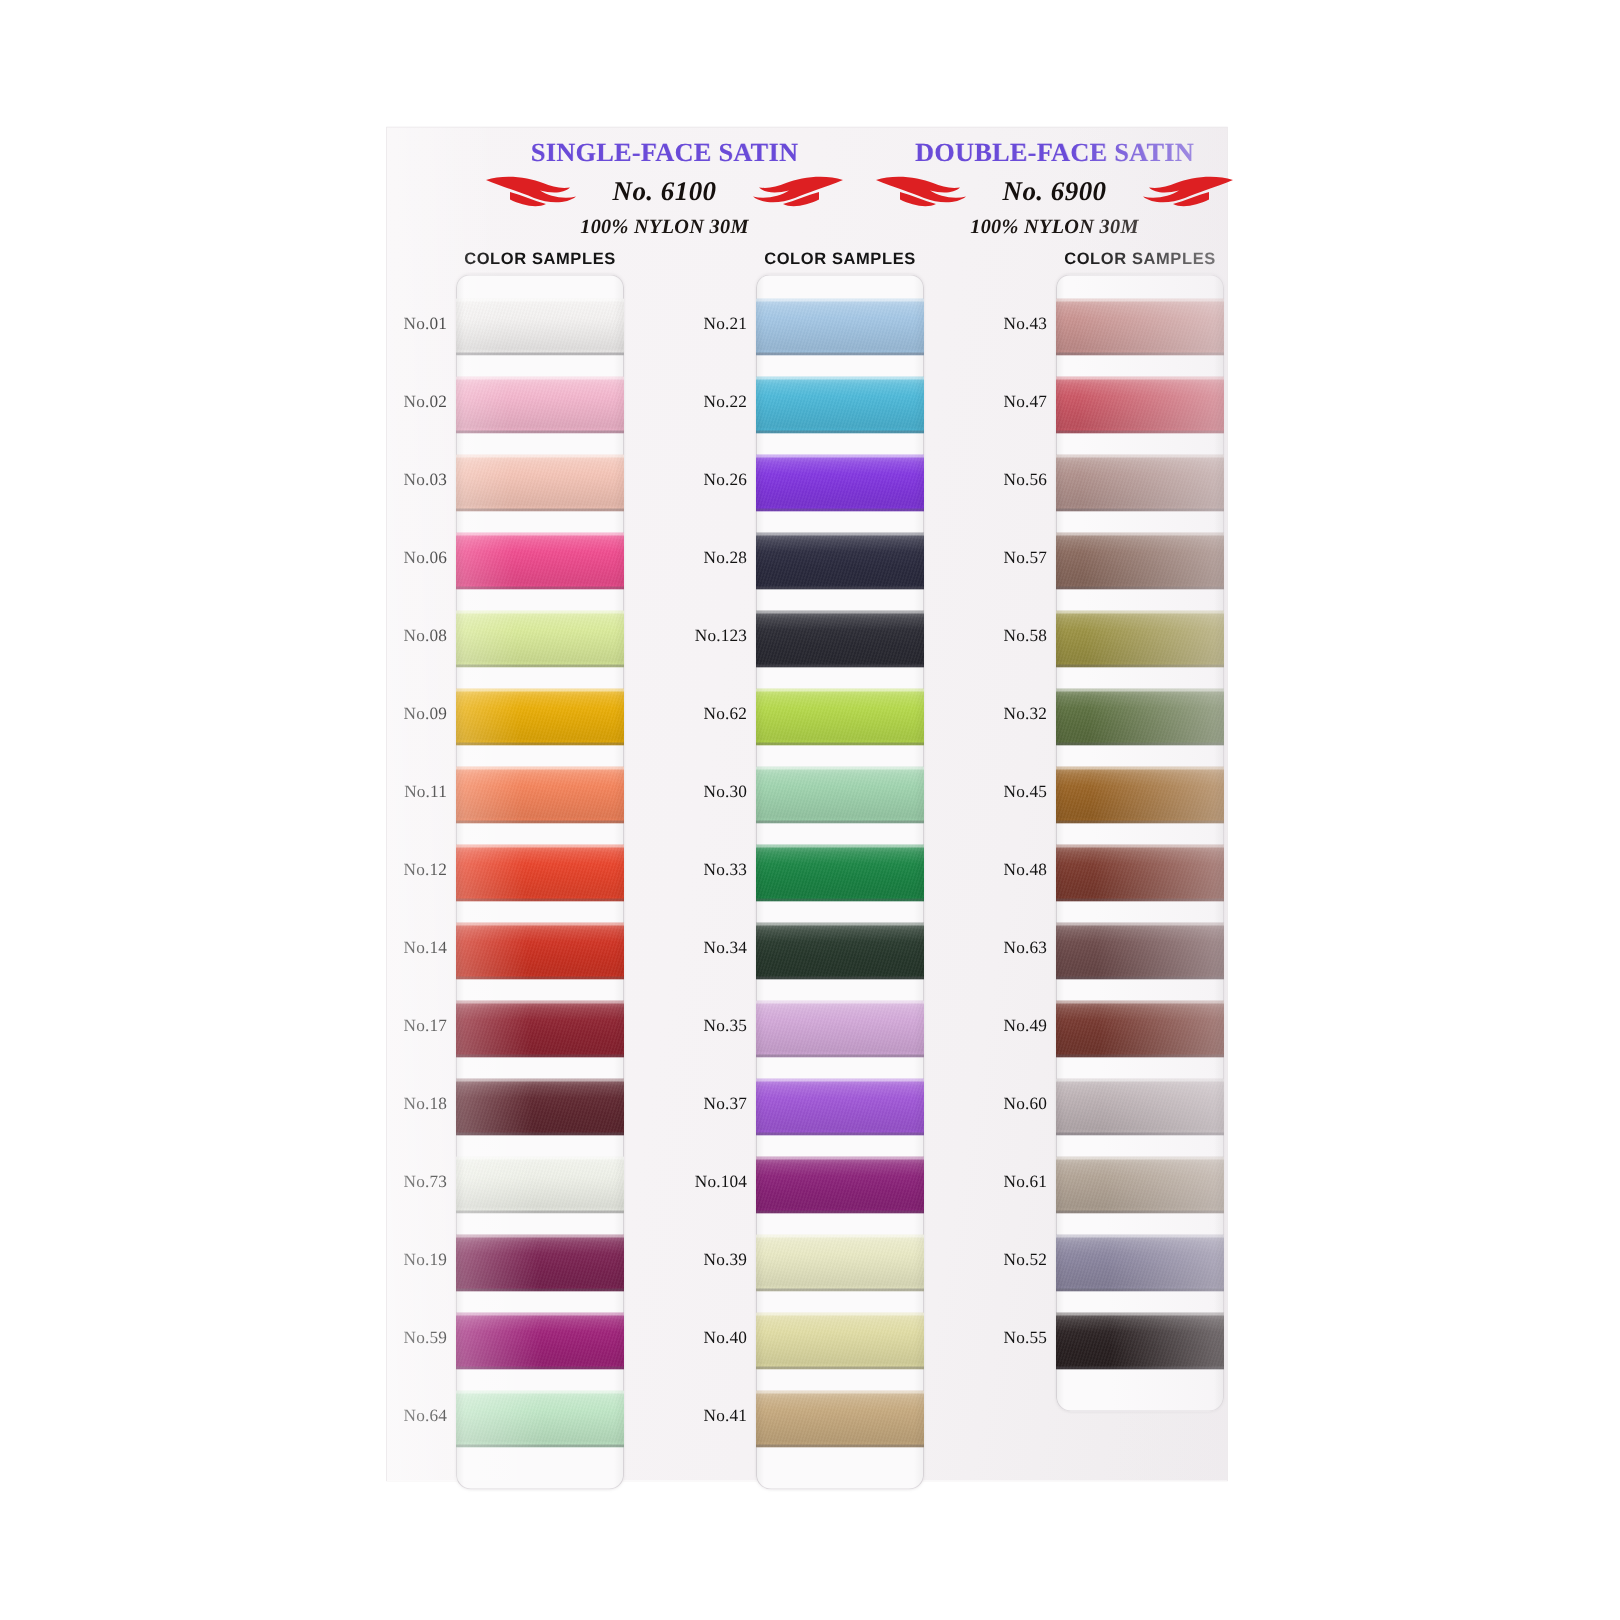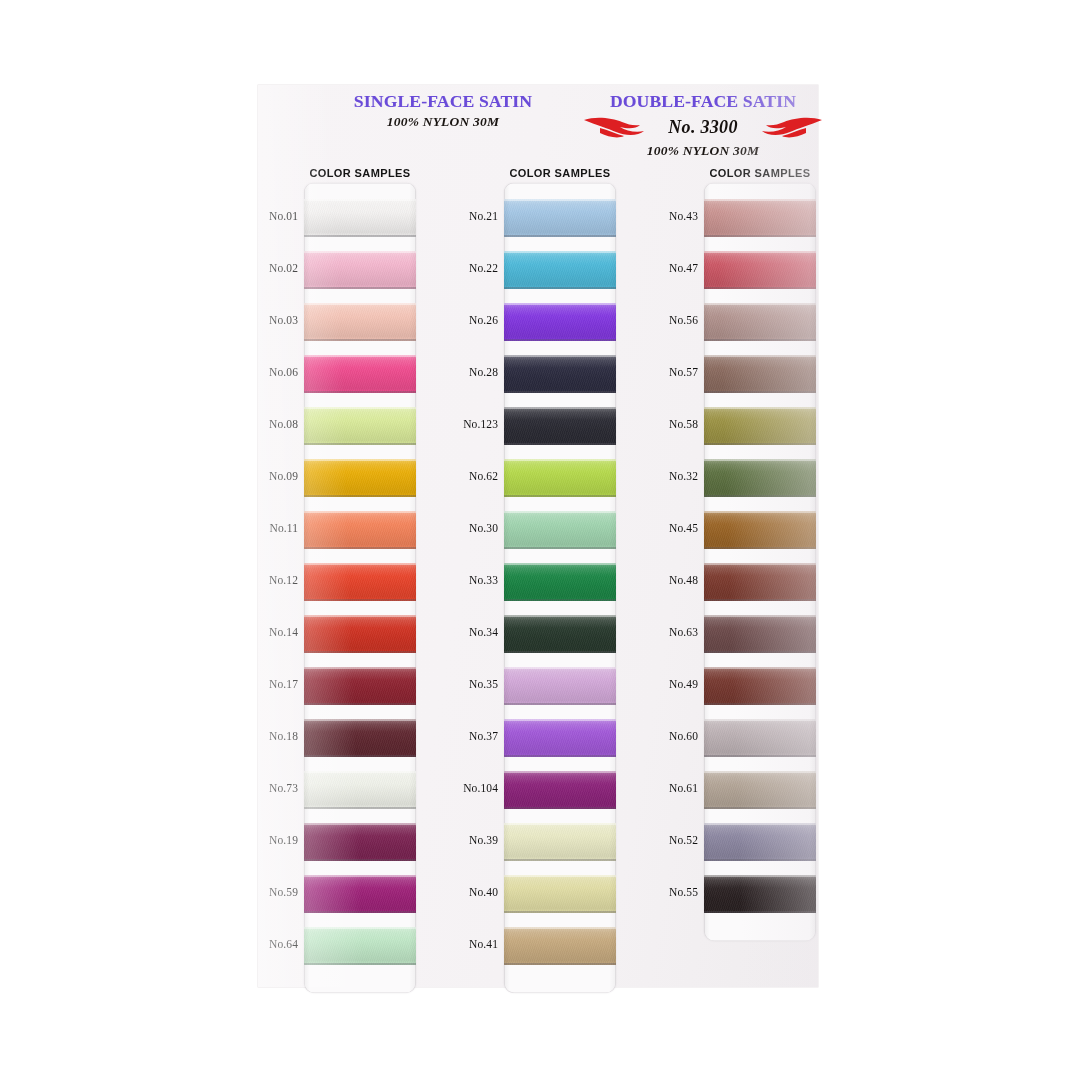--- a/index.html
+++ b/index.html
@@ -151,33 +151,50 @@
 </style>
 </head>
 <body>
 
 <div id="stage">
 
   <div id="card">
 
     <div class="hdr-block" style="left:60px; top:6px; width:250px;">
       <div class="hdr-title">SINGLE-FACE SATIN</div>
+      <div class="hdr-mid">
+        <span class="swoosh left">
+          <svg width="68" height="26" viewBox="0 0 68 26">
+            <path d="M2 5 C14 1, 30 3, 40 7 C46 9.5, 52 11, 58 10 C54 14, 46 14, 38 12 C44 16, 54 18, 62 16 C56 21, 44 21, 34 17 C26 13.5, 14 10, 2 5 Z" fill="#dd1f22"></path>
+            <path d="M18 13 C26 15, 34 19, 42 21 C36 24, 26 22, 18 18 Z" fill="#dd1f22"></path>
+          </svg>
+        </span>
+        <span class="hdr-num">No. 6100</span>
+        <span class="swoosh right">
+          <svg width="68" height="26" viewBox="0 0 68 26">
+            <g transform="translate(68,0) scale(-1,1)">
+              <path d="M2 5 C14 1, 30 3, 40 7 C46 9.5, 52 11, 58 10 C54 14, 46 14, 38 12 C44 16, 54 18, 62 16 C56 21, 44 21, 34 17 C26 13.5, 14 10, 2 5 Z" fill="#dd1f22"></path>
+              <path d="M18 13 C26 15, 34 19, 42 21 C36 24, 26 22, 18 18 Z" fill="#dd1f22"></path>
+            </g>
+          </svg>
+        </span>
+      </div>
       <div class="hdr-sub">100% NYLON  30M</div>
     </div>
 
     <div class="hdr-block" style="left:320px; top:6px; width:250px;">
       <div class="hdr-title">DOUBLE-FACE SATIN</div>
       <div class="hdr-mid">
         <span class="swoosh left">
           <svg width="68" height="26" viewBox="0 0 68 26">
             <path d="M2 5 C14 1, 30 3, 40 7 C46 9.5, 52 11, 58 10 C54 14, 46 14, 38 12 C44 16, 54 18, 62 16 C56 21, 44 21, 34 17 C26 13.5, 14 10, 2 5 Z" fill="#dd1f22"></path>
             <path d="M18 13 C26 15, 34 19, 42 21 C36 24, 26 22, 18 18 Z" fill="#dd1f22"></path>
           </svg>
         </span>
-        <span class="hdr-num">No. 3300</span>
+        <span class="hdr-num">No. 6900</span>
         <span class="swoosh right">
           <svg width="68" height="26" viewBox="0 0 68 26">
             <g transform="translate(68,0) scale(-1,1)">
               <path d="M2 5 C14 1, 30 3, 40 7 C46 9.5, 52 11, 58 10 C54 14, 46 14, 38 12 C44 16, 54 18, 62 16 C56 21, 44 21, 34 17 C26 13.5, 14 10, 2 5 Z" fill="#dd1f22"></path>
               <path d="M18 13 C26 15, 34 19, 42 21 C36 24, 26 22, 18 18 Z" fill="#dd1f22"></path>
             </g>
           </svg>
         </span>
       </div>
       <div class="hdr-sub">100% NYLON  30M</div>

